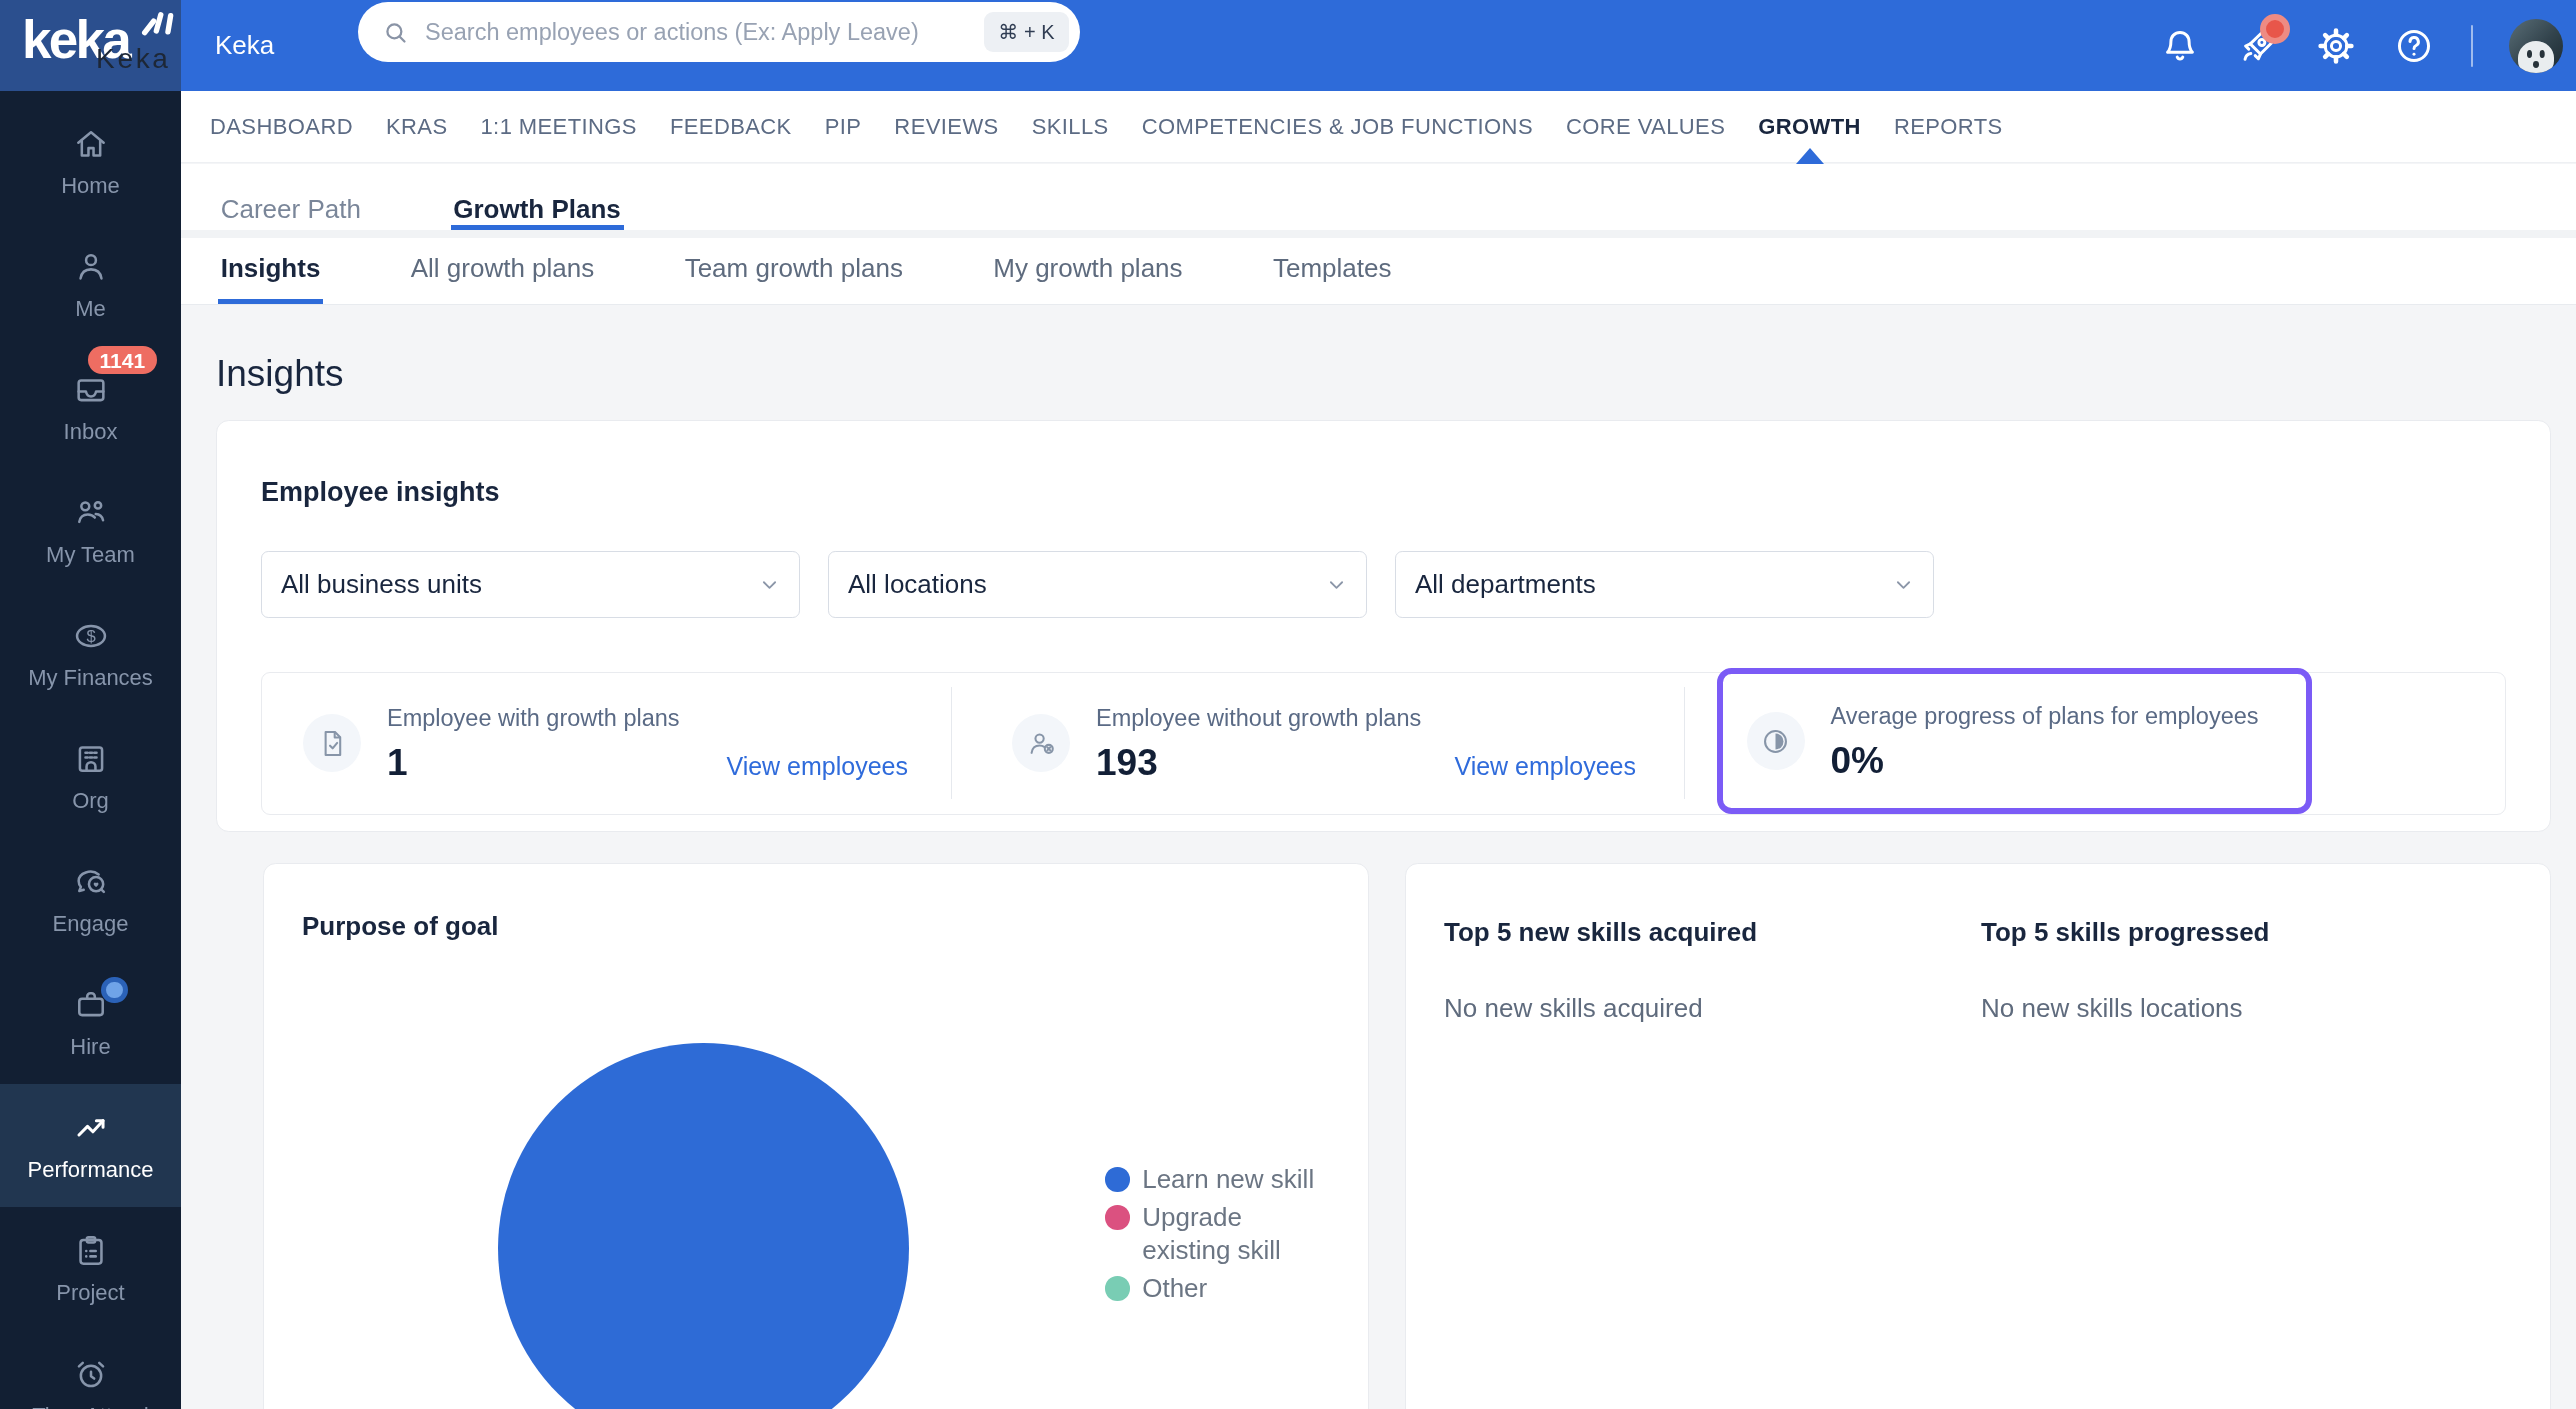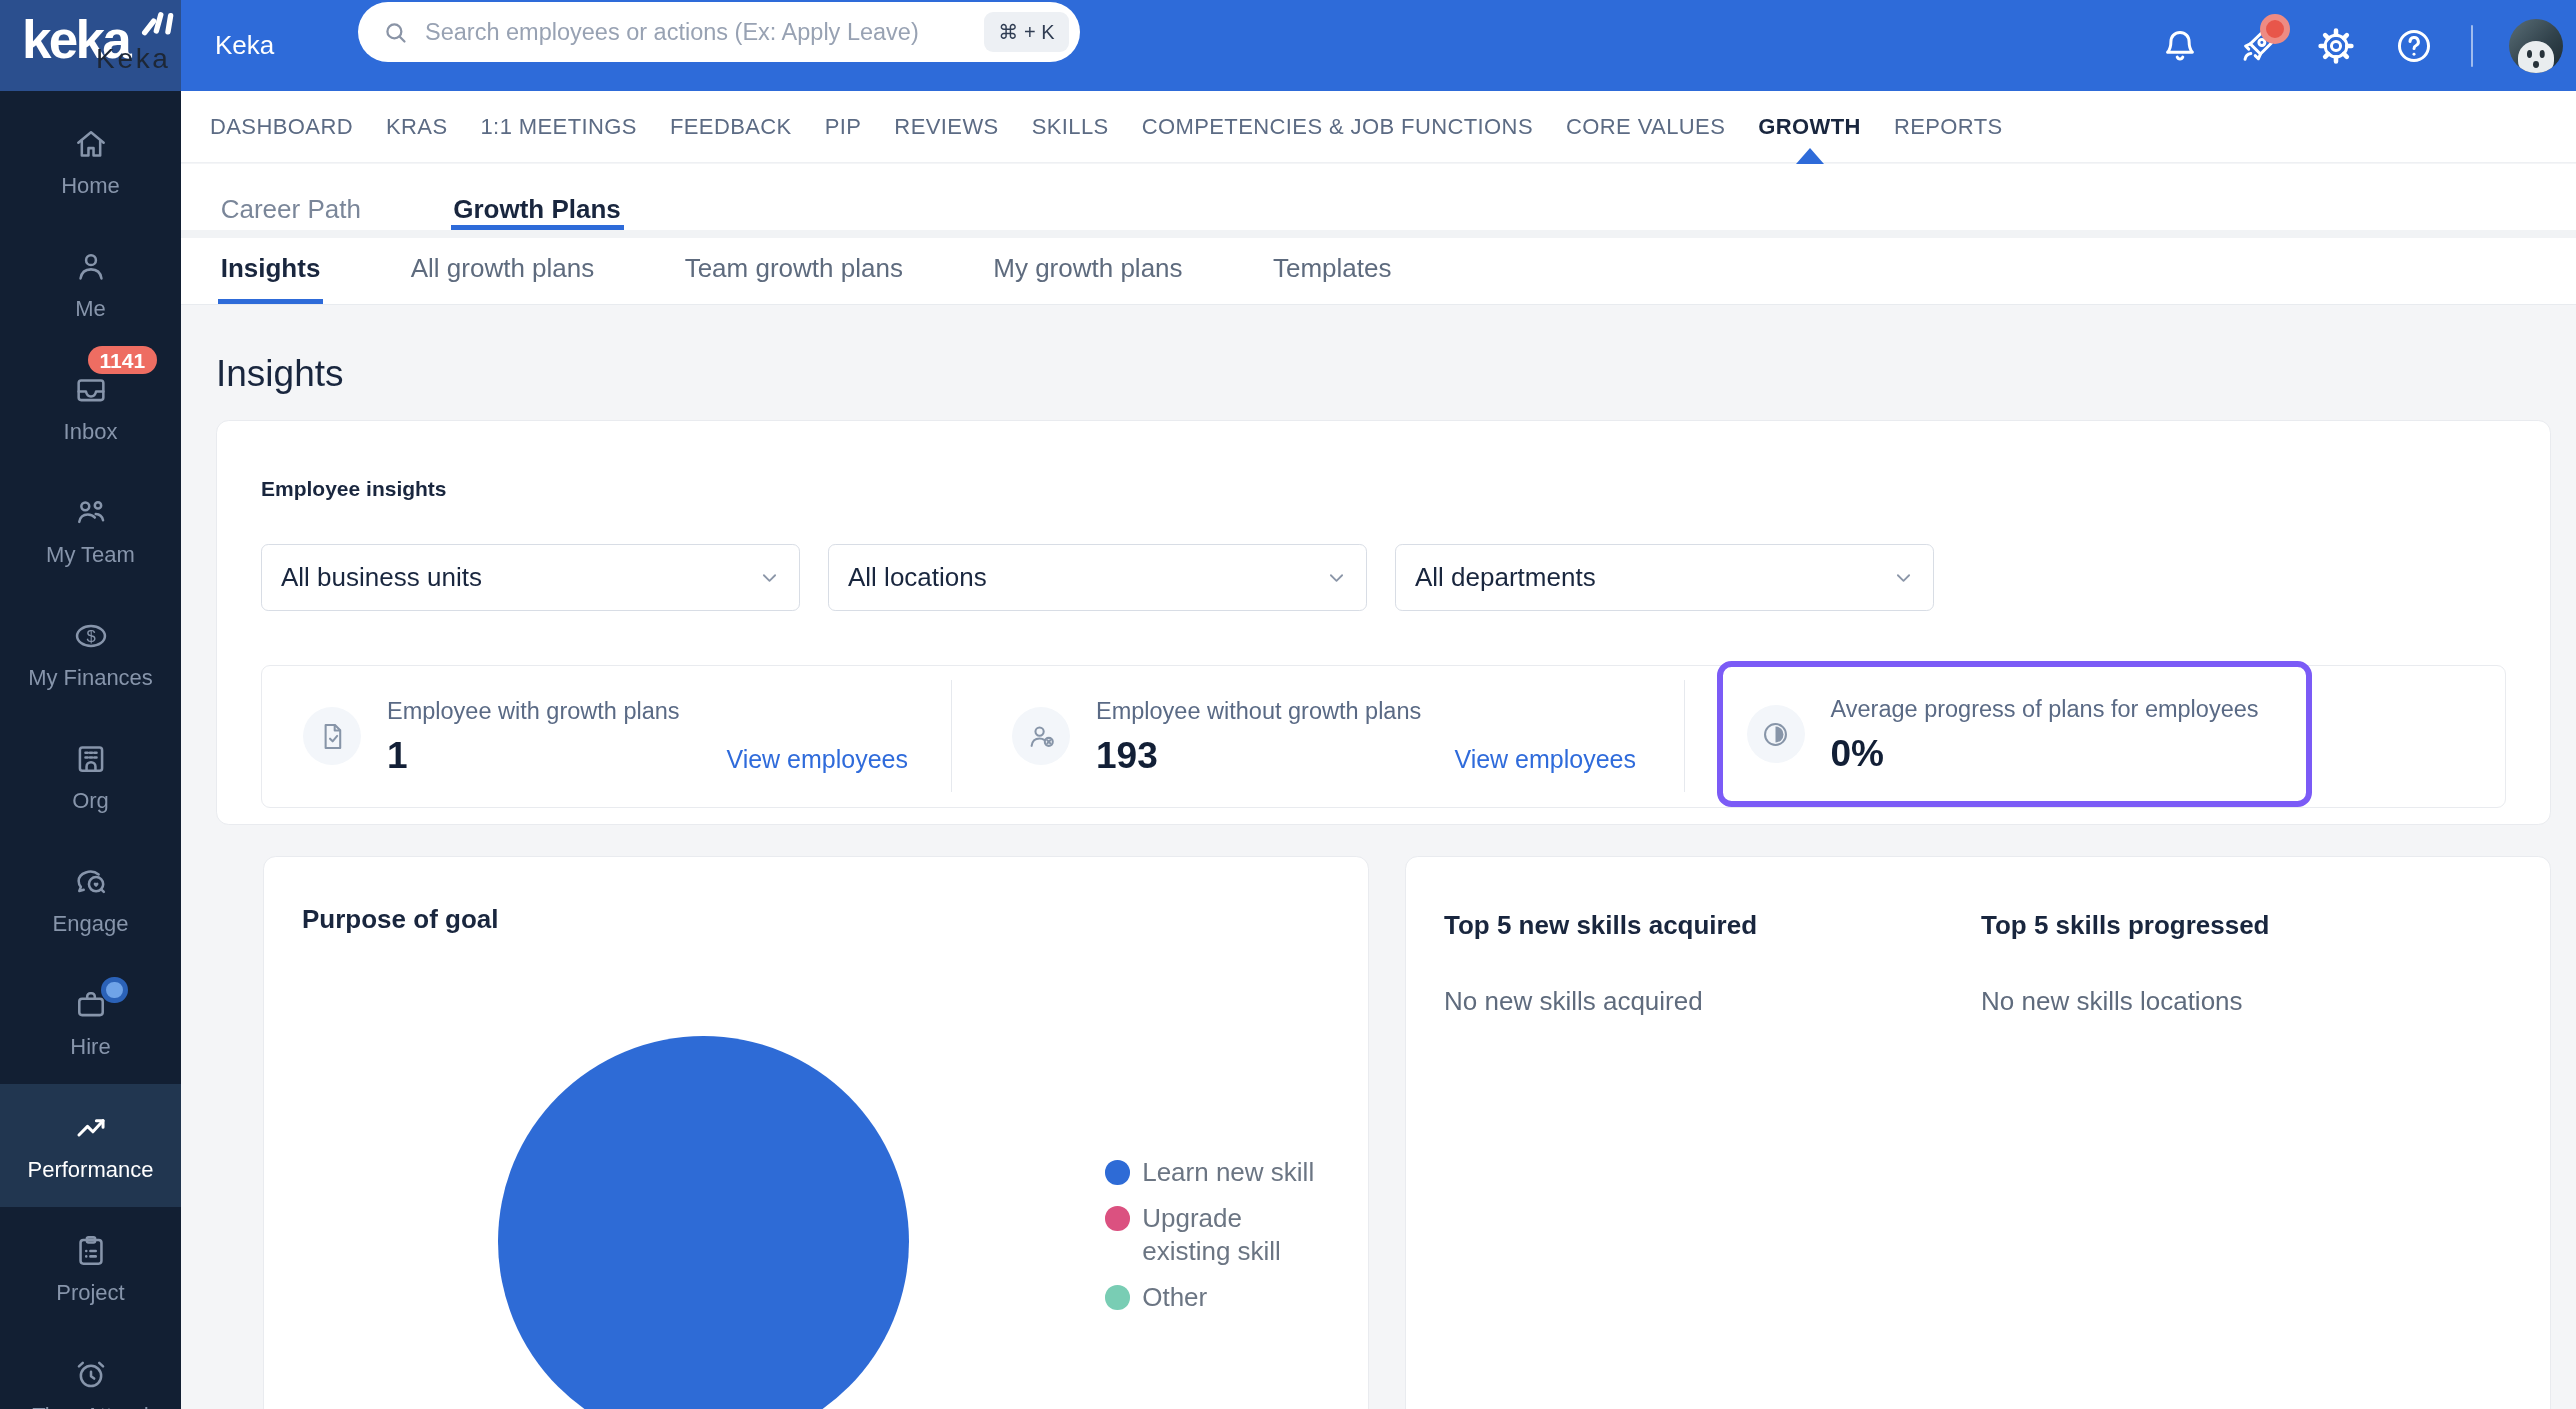--- a/index.html
+++ b/index.html
@@ -61,21 +61,21 @@
     display:flex;align-items:stretch;padding-left:37px;box-sizing:border-box}
   .itab{font-size:26px;color:#5E6B7E;display:flex;align-items:center;padding:0 2.7px;margin-right:85px;
     border-bottom:5.4px solid transparent;box-sizing:border-box;cursor:pointer;white-space:nowrap}
   .itab.active{color:#19263E;font-weight:600;border-bottom-color:#2E6BD9}
 
   
   .content{position:absolute;left:181px;top:306px;right:0;bottom:0}
   .h1{margin:47px 0 0 35px;font-size:37px;font-weight:500;color:#19263E}
   .card{background:#FFFFFF;border:0.9px solid #E9EBEF;border-radius:12.7px;box-sizing:border-box}
   .main-card{margin:24.5px 25px 0 35px;padding:56px 44px 16.3px 44px}
-  .ei-title{font-size:21px;font-weight:600;color:#19263E}
+  .ei-title{font-size:27px;font-weight:600;color:#19263E}
   .filters{display:flex;gap:28px;margin-top:43px}
   .select{width:539px;height:67px;border:0.9px solid #D8DDE5;border-radius:7.2px;background:#FFFFFF;
     display:flex;align-items:center;justify-content:space-between;padding:0 16.3px 0 19px;box-sizing:border-box;
     font-size:26px;color:#19263E;cursor:pointer}
   .chev{width:27px;height:27px;color:#8B96A8}
 
   .stats{margin-top:54px;height:141px;border:0.9px solid #E9EBEF;border-radius:9px;display:flex;position:relative}
   .scol{display:flex;align-items:center;box-sizing:border-box;position:relative}
   .scol1{width:689px;padding:0 43px 0 41px}
   .scol2{width:733px;padding:0 48px 0 61px}
@@ -89,21 +89,21 @@
   .srow{display:flex;align-items:flex-end;justify-content:space-between;margin-top:12.7px}
   .sval{font-size:37px;font-weight:600;color:#121F36;line-height:1}
   .slink{font-size:25px;color:#2F6BDB;cursor:pointer;text-decoration:none}
   .hlbox{position:absolute;left:33px;top:-4.5px;width:595px;height:146px;border:6.3px solid #7B5BF6;border-radius:14.5px;
     background:#FFFFFF;box-sizing:border-box;display:flex;align-items:center;padding:0 18px 0 23.5px}
 
   .bottom{display:flex;gap:36px;margin:31px 25px 0 82px;height:652px}
   .pcard{width:1106px;position:relative;flex:0 0 1106px}
   .ctitle{position:absolute;left:38px;top:47px;font-size:26px;font-weight:600;color:#19263E}
   .pie{position:absolute;left:234px;top:179px;width:411px;height:411px;border-radius:50%}
-  .legend{position:absolute;left:841px;top:299px;width:226px;display:flex;flex-direction:column;gap:13px}
+  .legend{position:absolute;left:841px;top:299px;width:226px;display:flex;flex-direction:column;gap:5px}
   .litem{display:flex;gap:12.7px;align-items:flex-start}
   .ldot{flex:0 0 24.5px;width:24.5px;height:24.5px;border-radius:50%;margin-top:4.5px}
   .ltext{font-size:26px;color:#6B7583;line-height:33px;max-width:181px}
   .scard{flex:1;display:flex;align-items:flex-start;padding:53px 0 0 38px;box-sizing:border-box}
   .skcol{display:flex;flex-direction:column}
   .skcol1{width:537px}
   .sktitle{font-size:26px;font-weight:600;color:#19263E}
   .skempty{margin-top:45px;font-size:26px;color:#5F6B7D}
 </style>
 </head>

